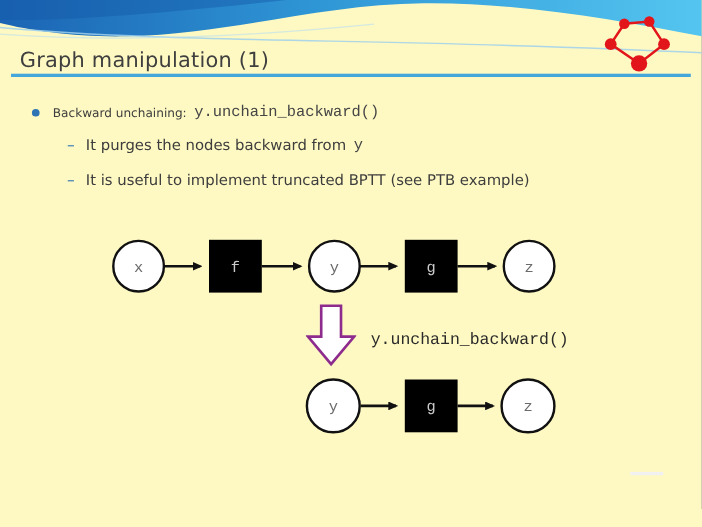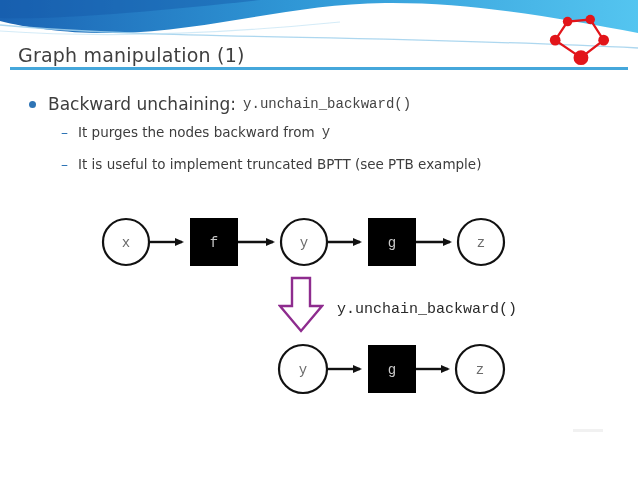--- a/index.html
+++ b/index.html
@@ -1,17 +1,17 @@
 <!DOCTYPE html>
 <html><head>
 <meta charset="utf-8">
 <style>
   html,body { margin:0; padding:0; background:#888; }
   .slide {
-    position:relative; width:638px; height:479px; background:#ffffff;
+    position:relative; width:638px; height:479px; background:#fef9c3;
     overflow:hidden; font-family:"DejaVu Sans","Liberation Sans",sans-serif;
   }
   
   .banner { position:absolute; left:0; top:0; width:638px; height:90px; }
   
   .logo { position:absolute; left:549px; top:5px; width:66px; height:62px; }
   
   .title {
     position:absolute; left:18px; top:44px; font-size:19px; font-weight:400;
     color:#3f3f3f; letter-spacing:0.2px; white-space:nowrap;
@@ -19,21 +19,21 @@
   .title-rule {
     position:absolute; left:10px; top:67px; width:618px; height:3px;
     background:#45a7db;
   }
   
   .bullet { position:absolute; left:29px; top:94px; display:flex; align-items:center; white-space:nowrap; }
   .bullet .dot {
     width:7px; height:7px; border-radius:50%; background:#2e74b5;
     display:inline-block; margin-right:12px; flex:none;
   }
-  .bullet .txt { font-size:17px; color:#3d3d3d;text-align:center; }
+  .bullet .txt { font-size:11px; color:#3d3d3d;text-align:center; }
   .code {
     font-family:"Liberation Mono","DejaVu Sans Mono",monospace;
     font-size:14px; color:#454545; margin-left:7px;
   }
   .sub { position:absolute; display:flex; align-items:center; white-space:nowrap; }
   .sub .dash { color:#2e74b5; font-size:14px; margin-right:10px; flex:none; }
   .sub .txt { font-size:13.5px; color:#3d3d3d;text-align:center; }
   .sub1 { left:61px; top:124px; }
   .sub2 { left:61px; top:156px; }
   

